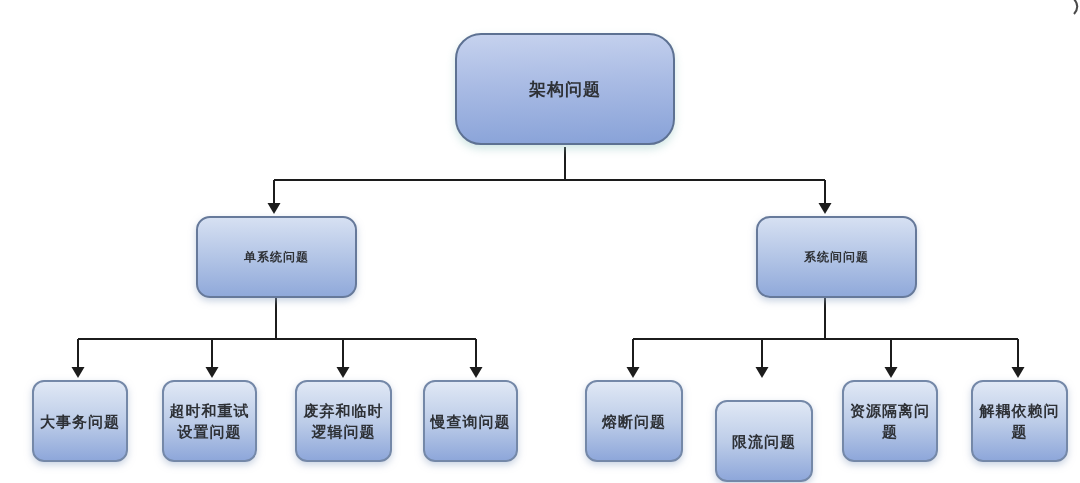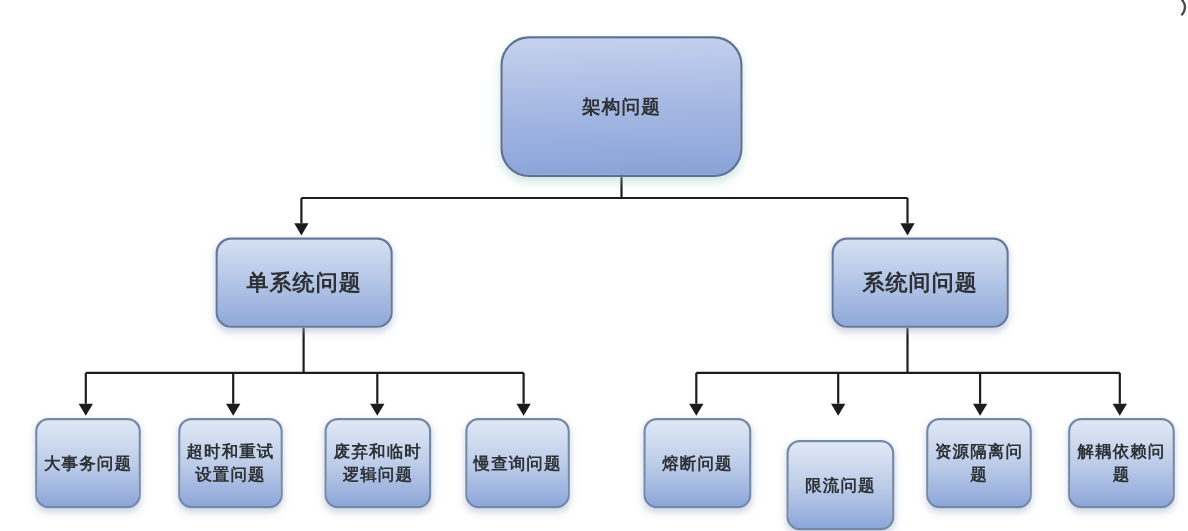--- a/index.html
+++ b/index.html
@@ -10,29 +10,29 @@
   }
   .stage{position:absolute;inset:0;}
   svg.connectors{position:absolute;left:0;top:0;pointer-events:none;}
 
   .node{
     position:absolute;display:flex;align-items:center;justify-content:center;
     text-align:center;font-weight:bold;color:#2e3136;box-sizing:border-box;
     letter-spacing:1px;
   }
   .node-root{
-    left:455px;top:33px;width:220px;height:128px;border-radius:26px;
+    left:455px;top:33px;width:220px;height:112px;border-radius:26px;
     background:linear-gradient(178deg,#c6d2ee 0%,#a9bbe4 45%,#88a2d8 100%);
     border:2px solid #5d7192;font-size:17px;
     box-shadow:0 4px 9px rgba(150,200,195,.45);
   }
   .node-l2{
     top:216px;width:161px;height:82px;border-radius:14px;
     background:linear-gradient(180deg,#d6e0f2 0%,#b3c5e6 50%,#90a9da 100%);
-    border:2px solid #66799a;font-size:20px;
+    border:2px solid #66799a;font-size:12px;
     box-shadow:0 3px 7px rgba(150,170,200,.5);
   }
   .pos-single{left:196px;}
   .pos-inter{left:756px;}
   .node-leaf{
     top:380px;height:82px;border-radius:12px;
     background:linear-gradient(180deg,#e0e8f5 0%,#bccce8 52%,#8ea7da 100%);
     border:2px solid #7488a8;font-size:15px;line-height:21px;
     padding:0 5px;box-shadow:0 3px 7px rgba(150,170,200,.5);
   }

